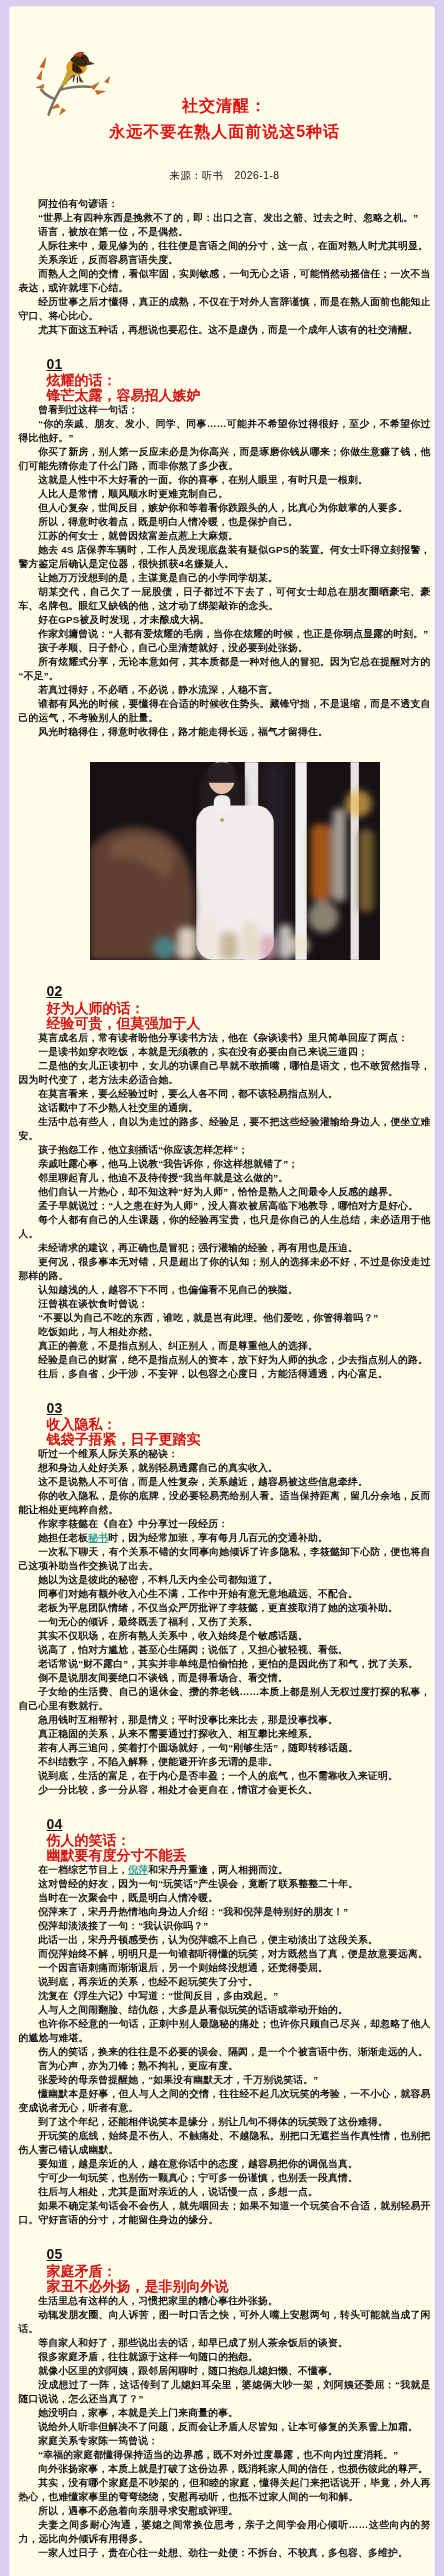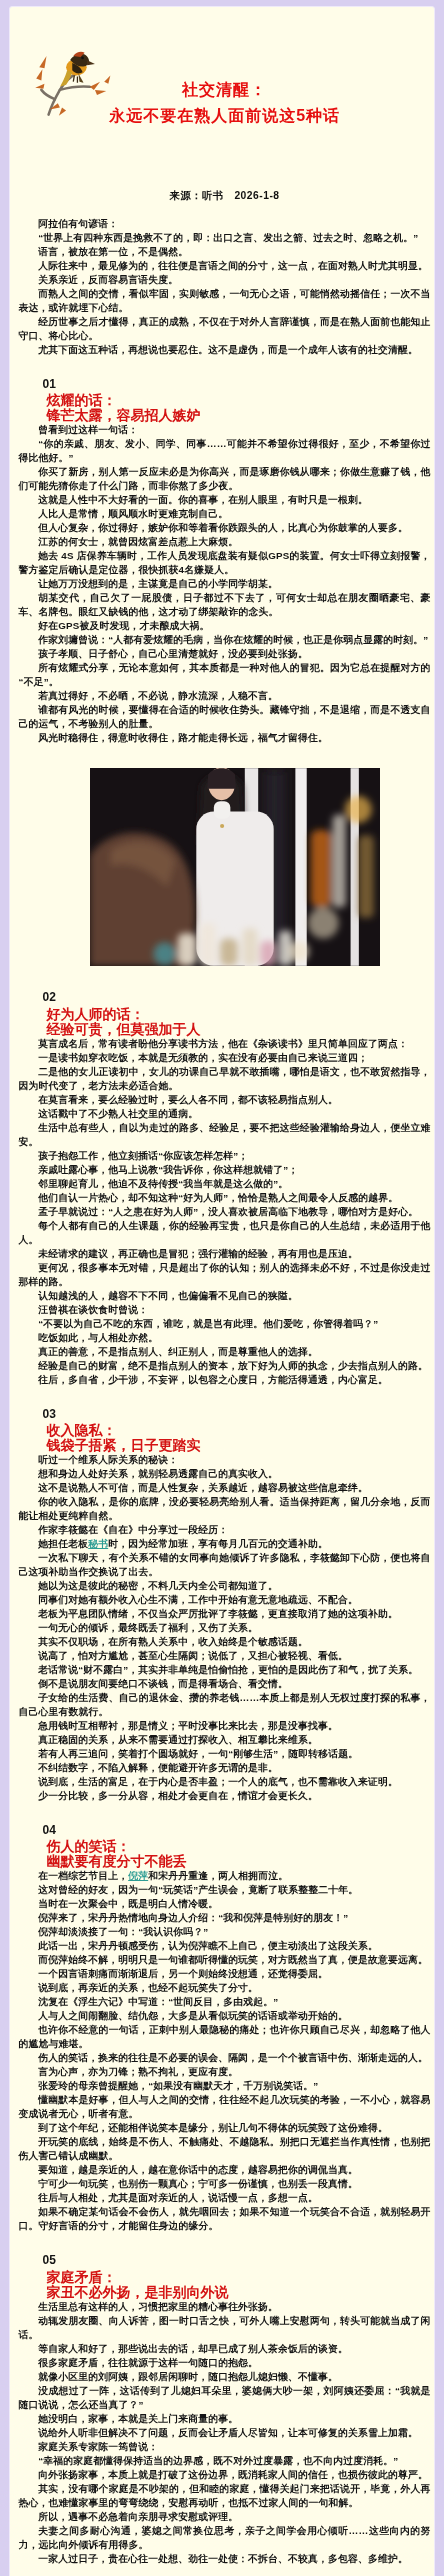--- a/index.html
+++ b/index.html
@@ -17,55 +17,56 @@
     padding:0 3.1px 20.7px 8.3px;
     min-height:2520px;
     box-sizing:border-box;
   }
   .bird{
     position:absolute;
     left:18.6px; top:29px;
     width:85px; height:82px;
   }
   .title{
-    margin:0;
+    margin:16px;
     padding-top:70px;
     text-align:center;
     font-size:16px;
     line-height:26px;
     font-weight:800;
     letter-spacing:1px;
   }
   .source{
-    margin-top:60px;
+    margin-top:24px;
     text-align:center;
     font-size:10.3px;
-    font-weight:700;
+    font-weight:400;
     color:#111;
     letter-spacing:0.5px;
   }
   .intro{ margin-top:14px; }
   .para{
     margin:0;
     text-indent:2em;
     font-size:9.8px;
     line-height:14px;
     font-weight:700;
     color:#151515;
     text-align:justify;
     letter-spacing:0.2px;
   }
   .section{ margin-top:19.6px; }
   .section-number{
-    font-size:12px;
+    font-size:14px;
     font-weight:700;
     color:#141414;
     text-indent:2em;
     line-height:14px;
     margin-bottom:2.6px;
+    text-decoration:underline;
   }
   .head{
     margin:0;
     text-indent:2em;
     font-size:14px;
     line-height:15px;
     font-weight:700;
     text-align:left;
   }
   .head.red{ color:#d41313; }
@@ -138,21 +139,22 @@
 
   <div class="section">
       <div class="section-number">01</div>
       <p class="head red">炫耀的话：</p>
       <p class="head red">锋芒太露，容易招人嫉妒</p>
       <p class="para">曾看到过这样一句话：</p>
       <p class="para">“你的亲戚、朋友、发小、同学、同事……可能并不希望你过得很好，至少，不希望你过得比他好。”</p>
       <p class="para">你买了新房，别人第一反应未必是为你高兴，而是琢磨你钱从哪来；你做生意赚了钱，他们可能先猜你走了什么门路，而非你熬了多少夜。</p>
       <p class="para">这就是人性中不大好看的一面。你的喜事，在别人眼里，有时只是一根刺。</p>
       <p class="para">人比人是常情，顺风顺水时更难克制自己。</p>
-      <p class="para">但人心复杂，你过得好，嫉妒你和等着看你跌跟头的人，比真心为你鼓掌的人要多。</p>
+      <p class="para">但人心复杂，世间反目，嫉妒你和等着看你跌跟头的人，比真心为你鼓掌的人要多。</p>
+      <p class="para">所以，得意时收着点，既是明白人情冷暖，也是保护自己。</p>
       <p class="para">江苏的何女士，就曾因炫富差点惹上大麻烦。</p>
       <p class="para">她去 4S 店保养车辆时，工作人员发现底盘装有疑似GPS的装置。何女士吓得立刻报警，警方鉴定后确认是定位器，很快抓获4名嫌疑人。</p>
       <p class="para">让她万万没想到的是，主谋竟是自己的小学同学胡某。</p>
       <p class="para">胡某交代，自己欠了一屁股债，日子都过不下去了，可何女士却总在朋友圈晒豪宅、豪车、名牌包。眼红又缺钱的他，这才动了绑架敲诈的念头。</p>
       <p class="para">好在GPS被及时发现，才未酿成大祸。</p>
       <p class="para">作家刘墉曾说：“人都有爱炫耀的毛病，当你在炫耀的时候，也正是你弱点显露的时刻。”</p>
       <p class="para">孩子孝顺、日子舒心，自己心里清楚就好，没必要到处张扬。</p>
       <p class="para">所有炫耀式分享，无论本意如何，其本质都是一种对他人的冒犯。因为它总在提醒对方的“不足”。</p>
       <p class="para">若真过得好，不必晒，不必说，静水流深，人稳不言。</p>
       <p class="para">谁都有风光的时候，要懂得在合适的时候收住势头。藏锋守拙，不是退缩，而是不透支自己的运气，不考验别人的肚量。</p>

